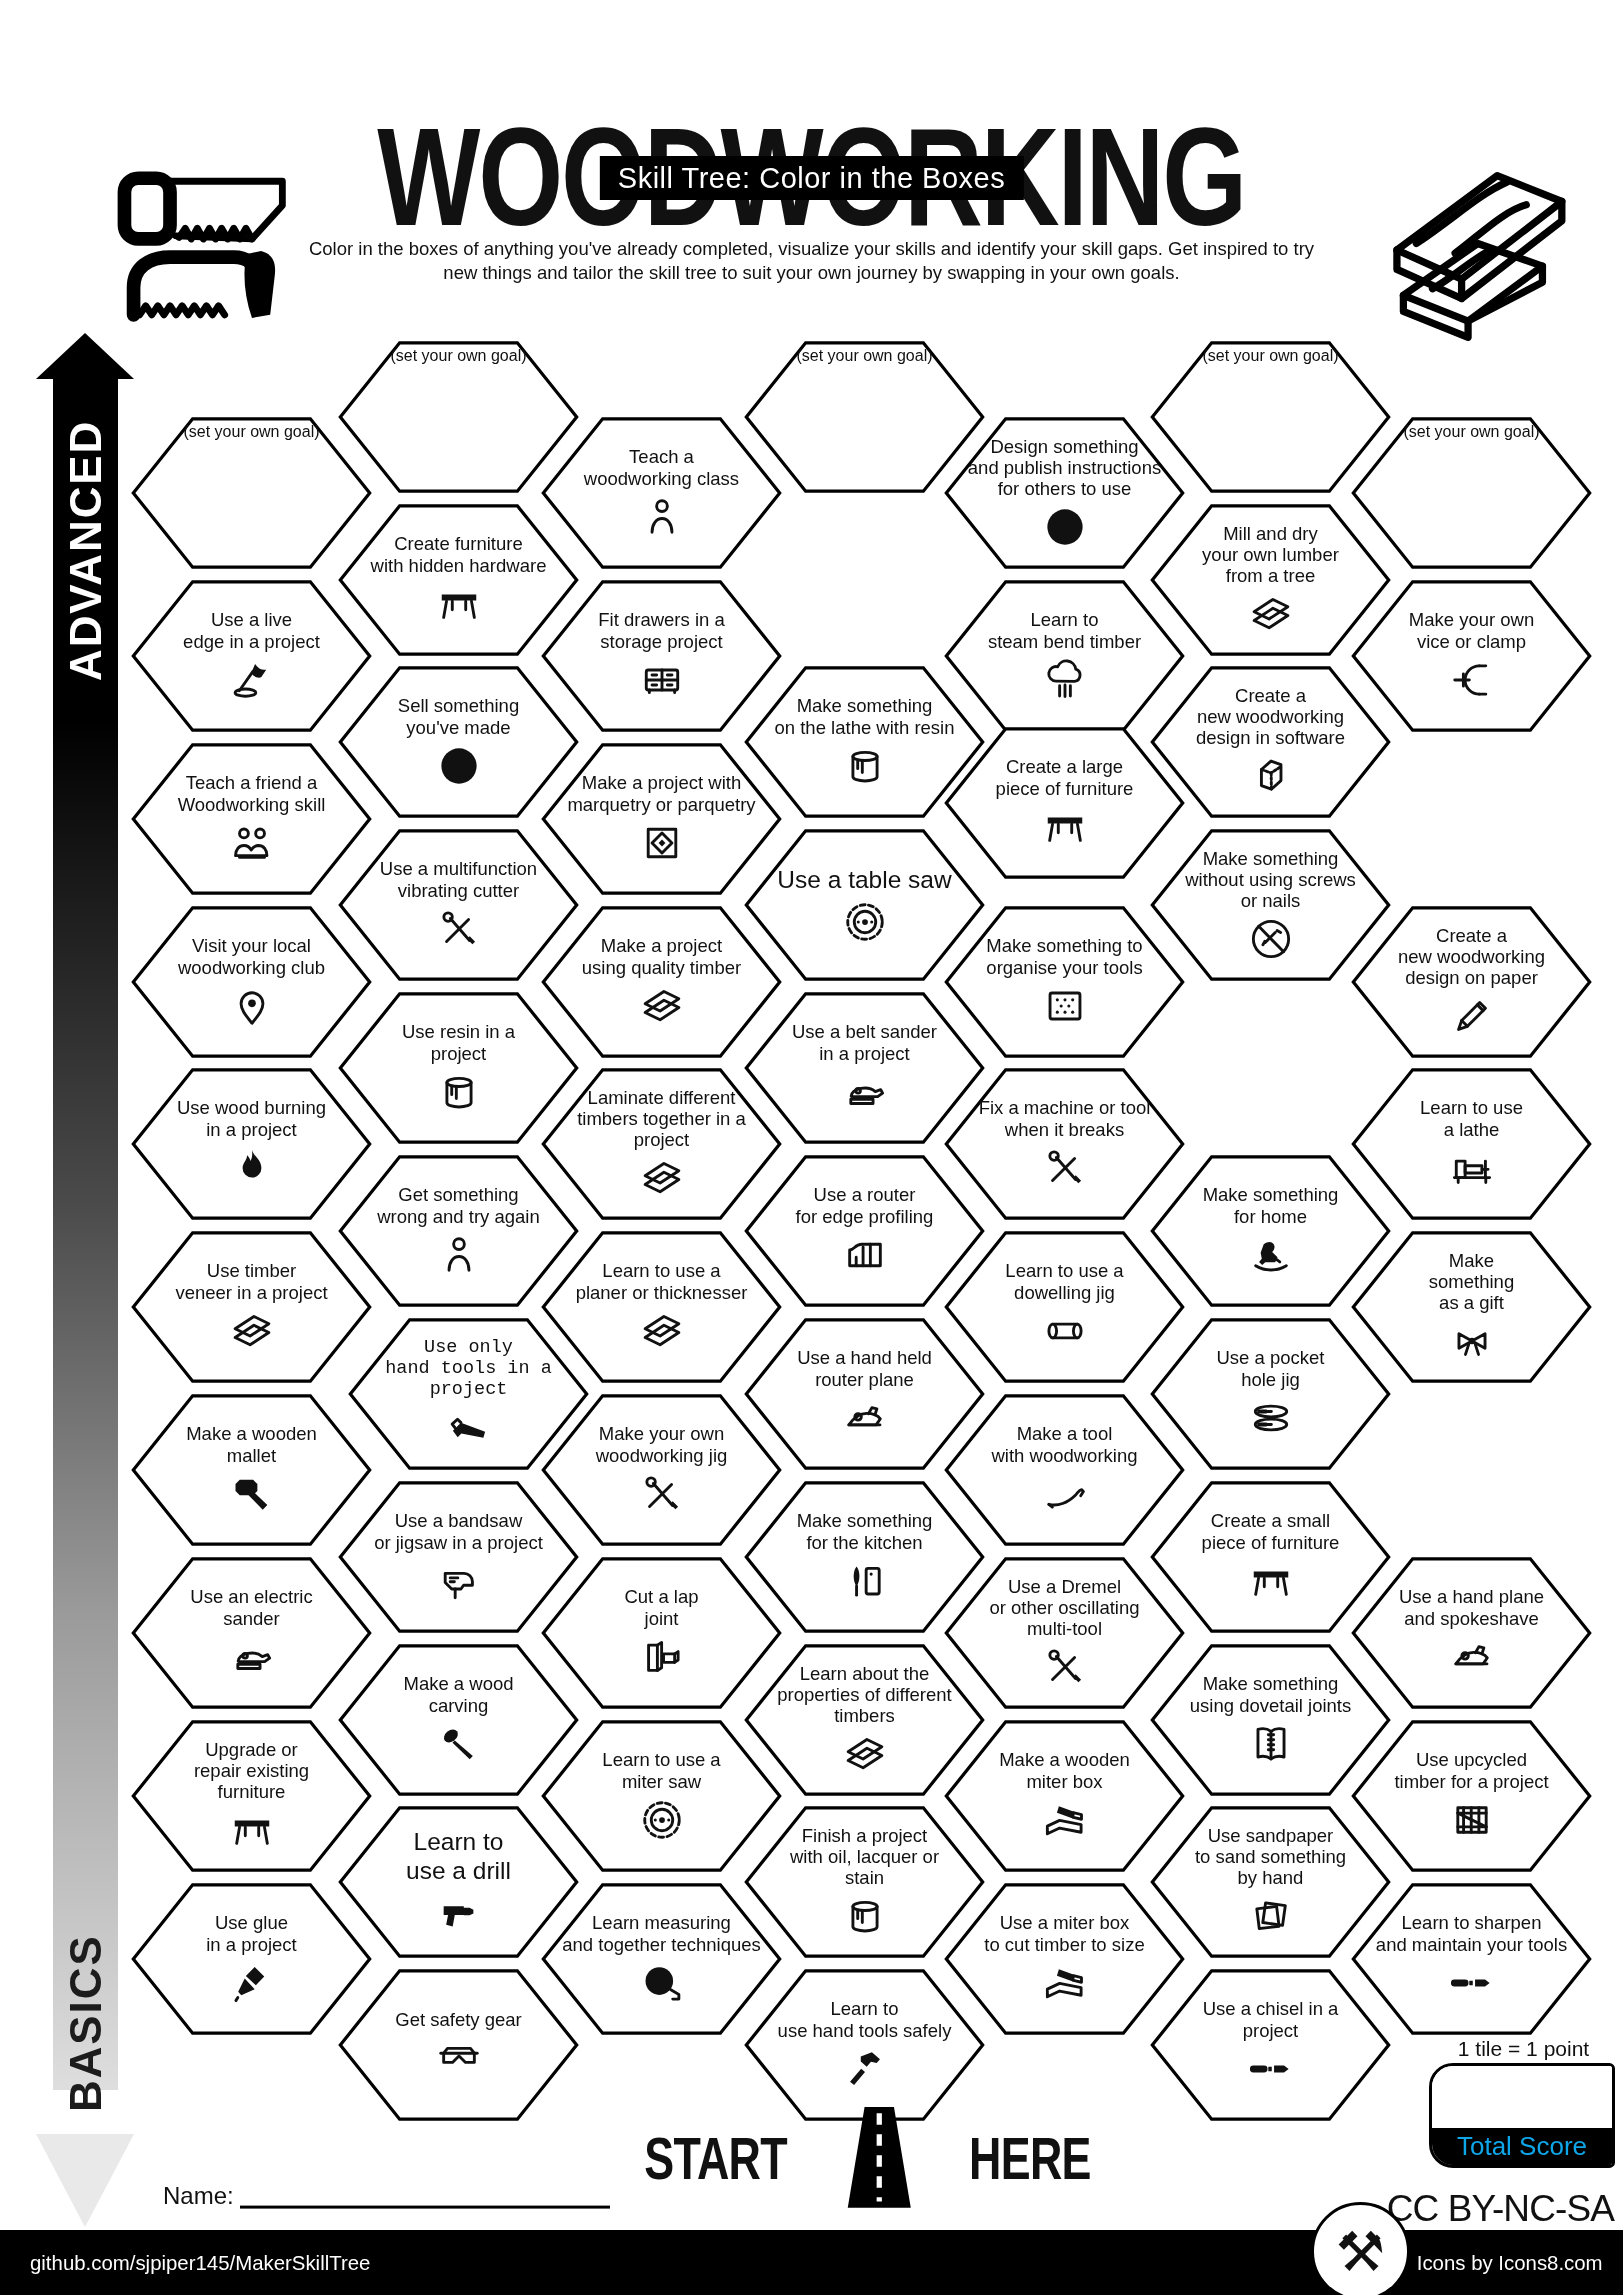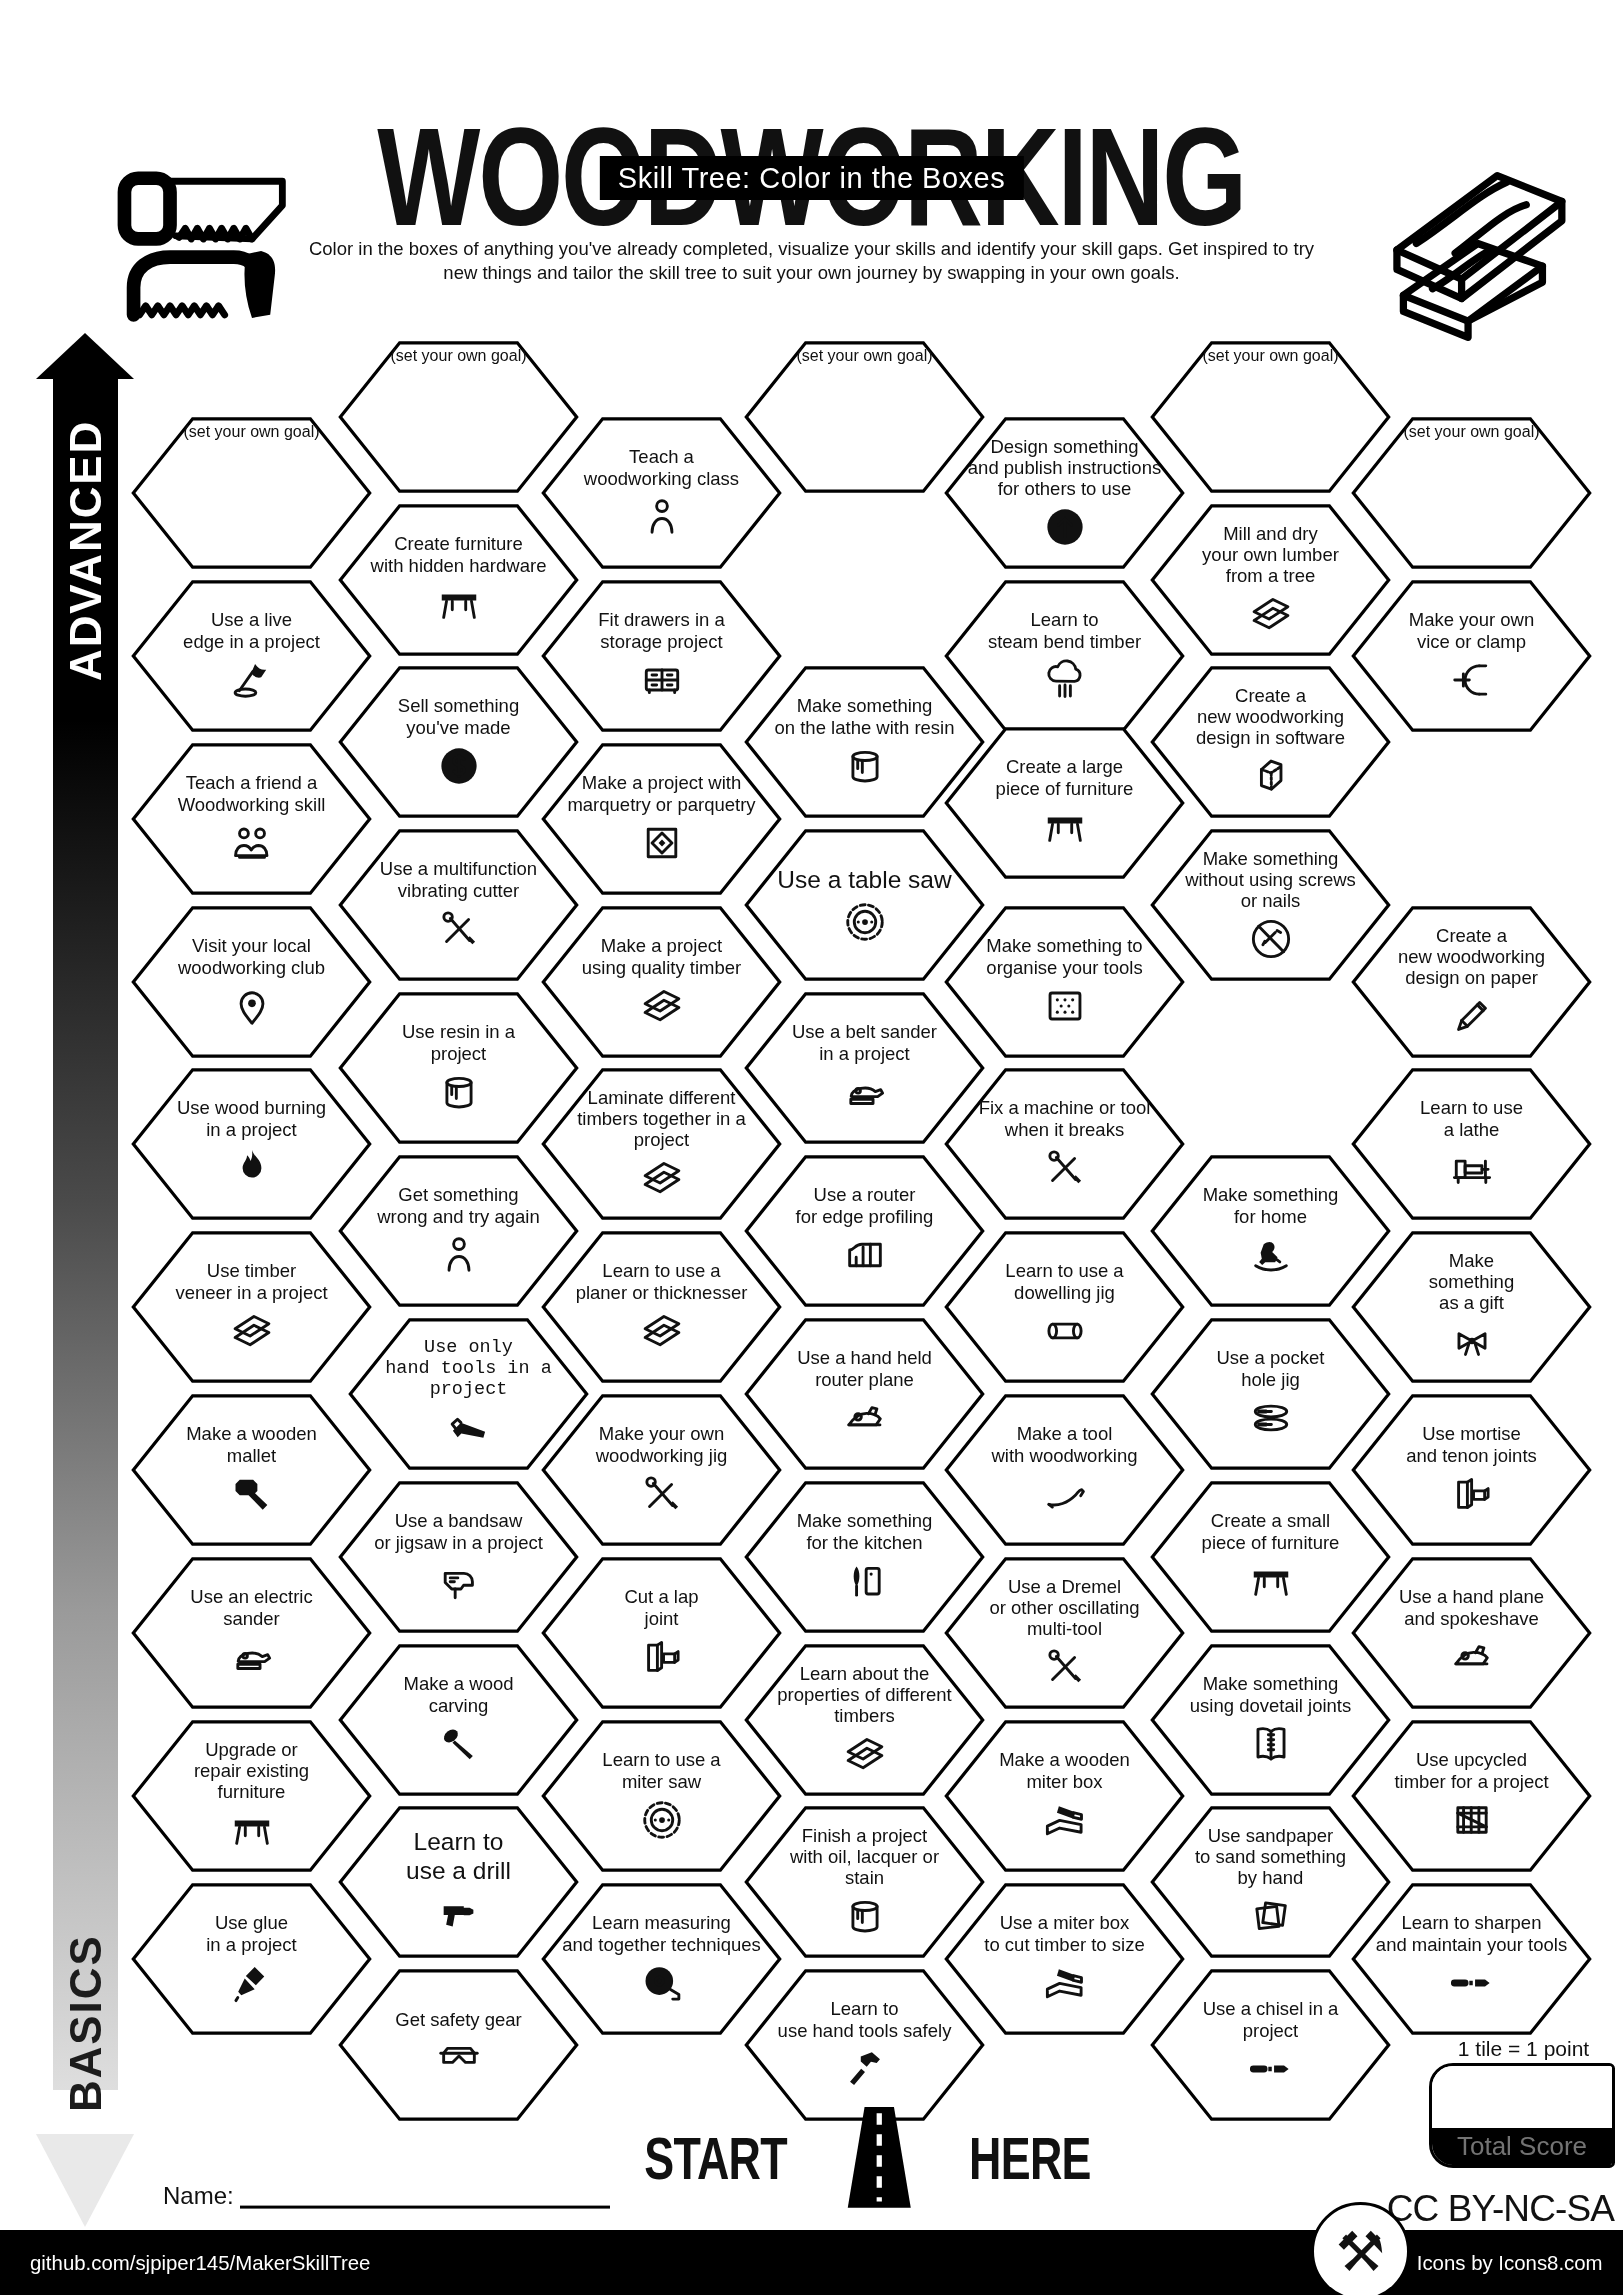--- a/index.html
+++ b/index.html
@@ -52,21 +52,21 @@
   .start{position:absolute;left:866px;top:2159px;transform:translate(-50%,-50%);
          display:flex;align-items:center;gap:15.7px;font-size:59px;font-weight:bold;}
   .start .w{display:inline-block;transform:scaleX(.76);letter-spacing:-0.9px;}
   .road{width:109px;height:105px;margin-top:-2.8px;}
   .nameline{position:absolute;left:163px;top:2182px;font-size:24px;}
   .rule{display:inline-block;width:370px;border-bottom:3.2px solid #000;transform:translateY(4.6px);margin-left:6.5px;}
   .tilenote{position:absolute;left:1432px;top:2037px;width:183px;text-align:center;font-size:21px;}
   .scorebox{position:absolute;left:1429px;top:2063px;width:186px;height:105px;box-sizing:border-box;
             border:3.2px solid #000;border-radius:24px 5.6px 5.6px 24px;overflow:hidden;background:#fff;}
   .scorefill{position:absolute;top:0;left:0;right:0;height:65px;background:#fff;}
-  .scorelabel{position:absolute;bottom:0;left:0;right:0;height:37px;background:#000;color:#737373;
+  .scorelabel{position:absolute;bottom:0;left:0;right:0;height:37px;background:#000;color:#0ea5e9;
               display:flex;align-items:center;justify-content:center;font-size:26px;}
   .badge{position:absolute;left:1311px;top:2202px;width:99px;height:99px;background:#fff;
          border:3.2px solid #000;border-radius:50%;box-sizing:border-box;z-index:5;
          display:flex;align-items:center;justify-content:center;font-size:55px;}
   .license{position:absolute;left:1383px;top:2188px;width:231px;text-align:right;
            font-size:37px;letter-spacing:-0.9px;}
   footer{position:absolute;left:0;bottom:0;width:100%;height:65px;background:#000;color:#fff;}
   .f-left{position:absolute;left:30px;top:50%;transform:translateY(-50%);font-size:20.4px;}
   .f-center{position:absolute;left:50%;top:50%;transform:translate(-50%,-50%);
             font-size:29px;font-weight:bold;white-space:nowrap;letter-spacing:0.5px;}
@@ -986,35 +986,20 @@
       <div class="hexlabel">Make
 something
 as a gift</div>
       <div class="hexicon"><svg viewBox="0 0 24 24">
             <path d="M12 12 5.2 8.2v7.6zM12 12l6.8-3.8v7.6z"></path>
             <circle class="f" cx="12" cy="12" r="1.7"></circle>
             <path d="M10.4 13.4 8.6 19M13.6 13.4l1.8 5.6"></path>
           </svg></div>
     </div>
   </div>
-    <div class="hex" style="left: 1351px; top: 1393px;">
-    <svg class="hexborder" viewBox="0 0 520 332">
-      <polygon points="5,166 133,6 387,6 515,166 387,326 133,326"></polygon>
-    </svg>
-    <div class="hexcontent">
-      <div class="hexlabel">Use mortise
-and tenon joints</div>
-      <div class="hexicon"><svg viewBox="0 0 24 24">
-            <path d="M5 5.8h4.6V19H5z"></path>
-            <path d="M9.6 5.8l2.2-1.4v13.2L9.6 19"></path>
-            <path d="M12.8 10.4h5.8v4.4h-5.8z"></path>
-            <path d="M18.6 10.4l1.8-1.2v4.4l-1.8 1.2"></path>
-          </svg></div>
-    </div>
-  </div>
     <div class="hex" style="left: 1351px; top: 1556px;">
     <svg class="hexborder" viewBox="0 0 520 332">
       <polygon points="5,166 133,6 387,6 515,166 387,326 133,326"></polygon>
     </svg>
     <div class="hexcontent">
       <div class="hexlabel">Use a hand plane
 and spokeshave</div>
       <div class="hexicon"><svg viewBox="0 0 24 24">
             <path d="M3.6 15.6c2.2-3.2 5.4-6 9.2-6 2.9 0 5.8 1 7.2 2.8l-2.2 3.2z"></path>
             <circle cx="8.4" cy="11.4" r="1.7"></circle>

